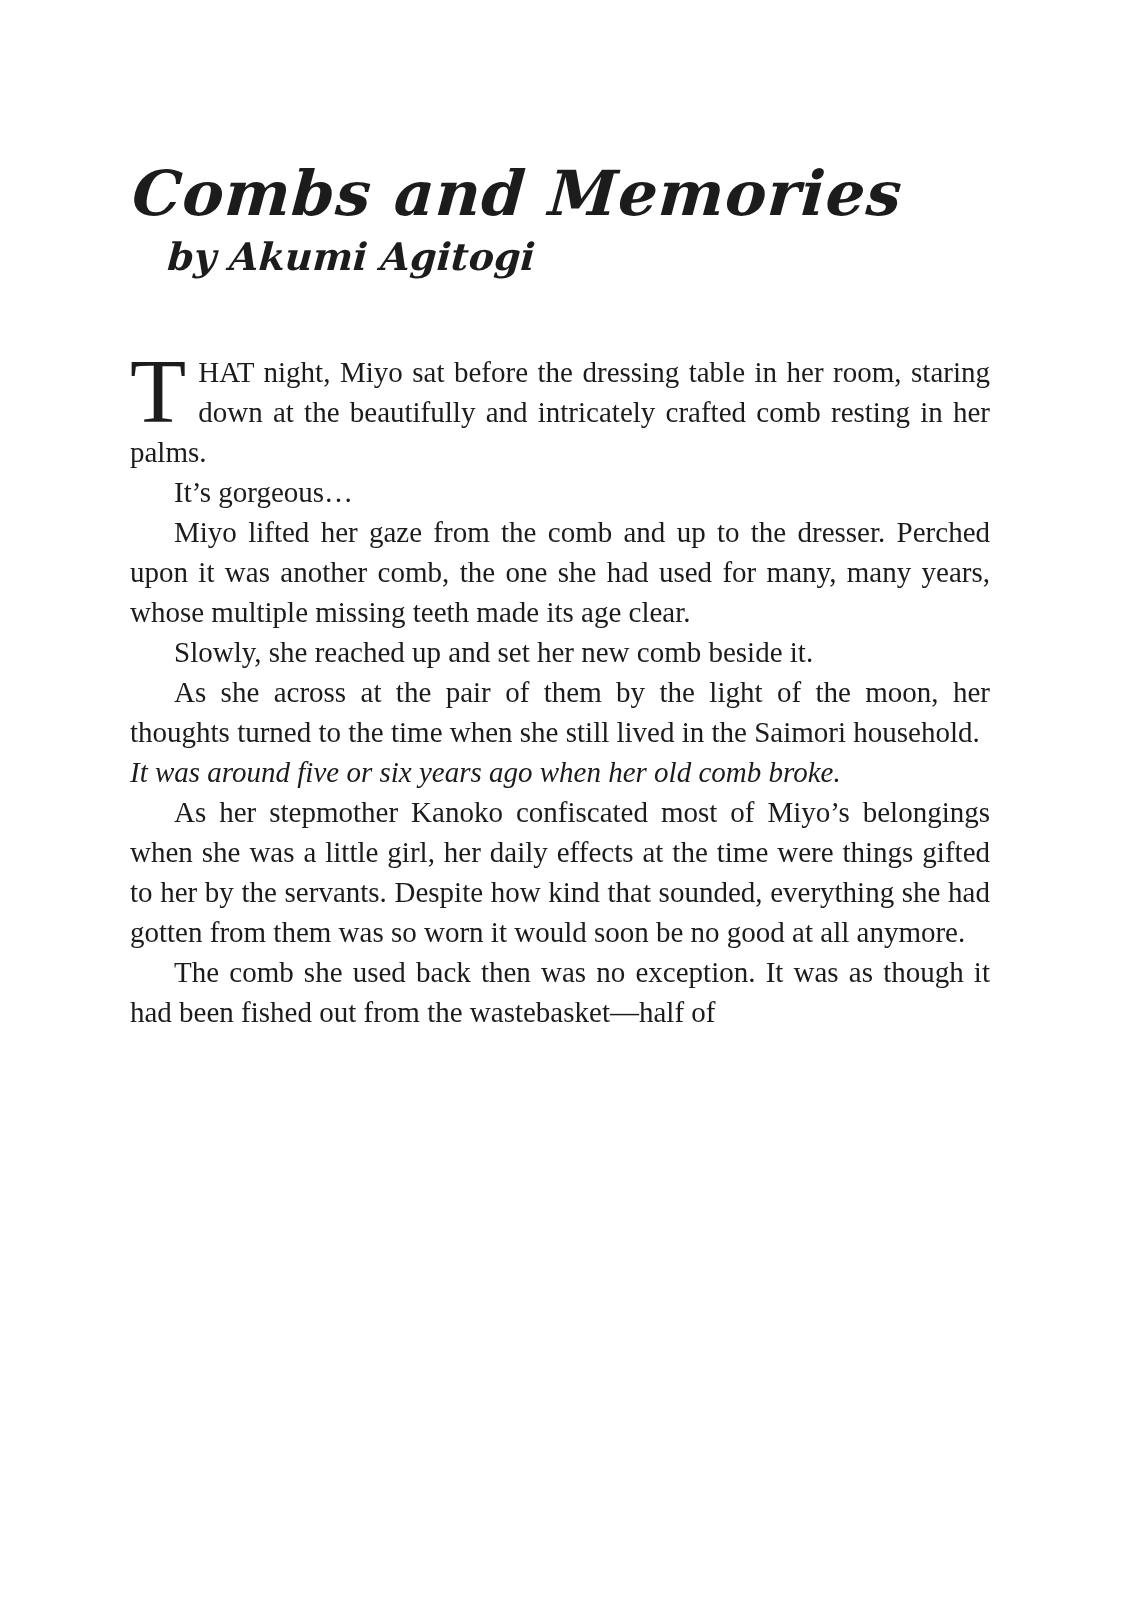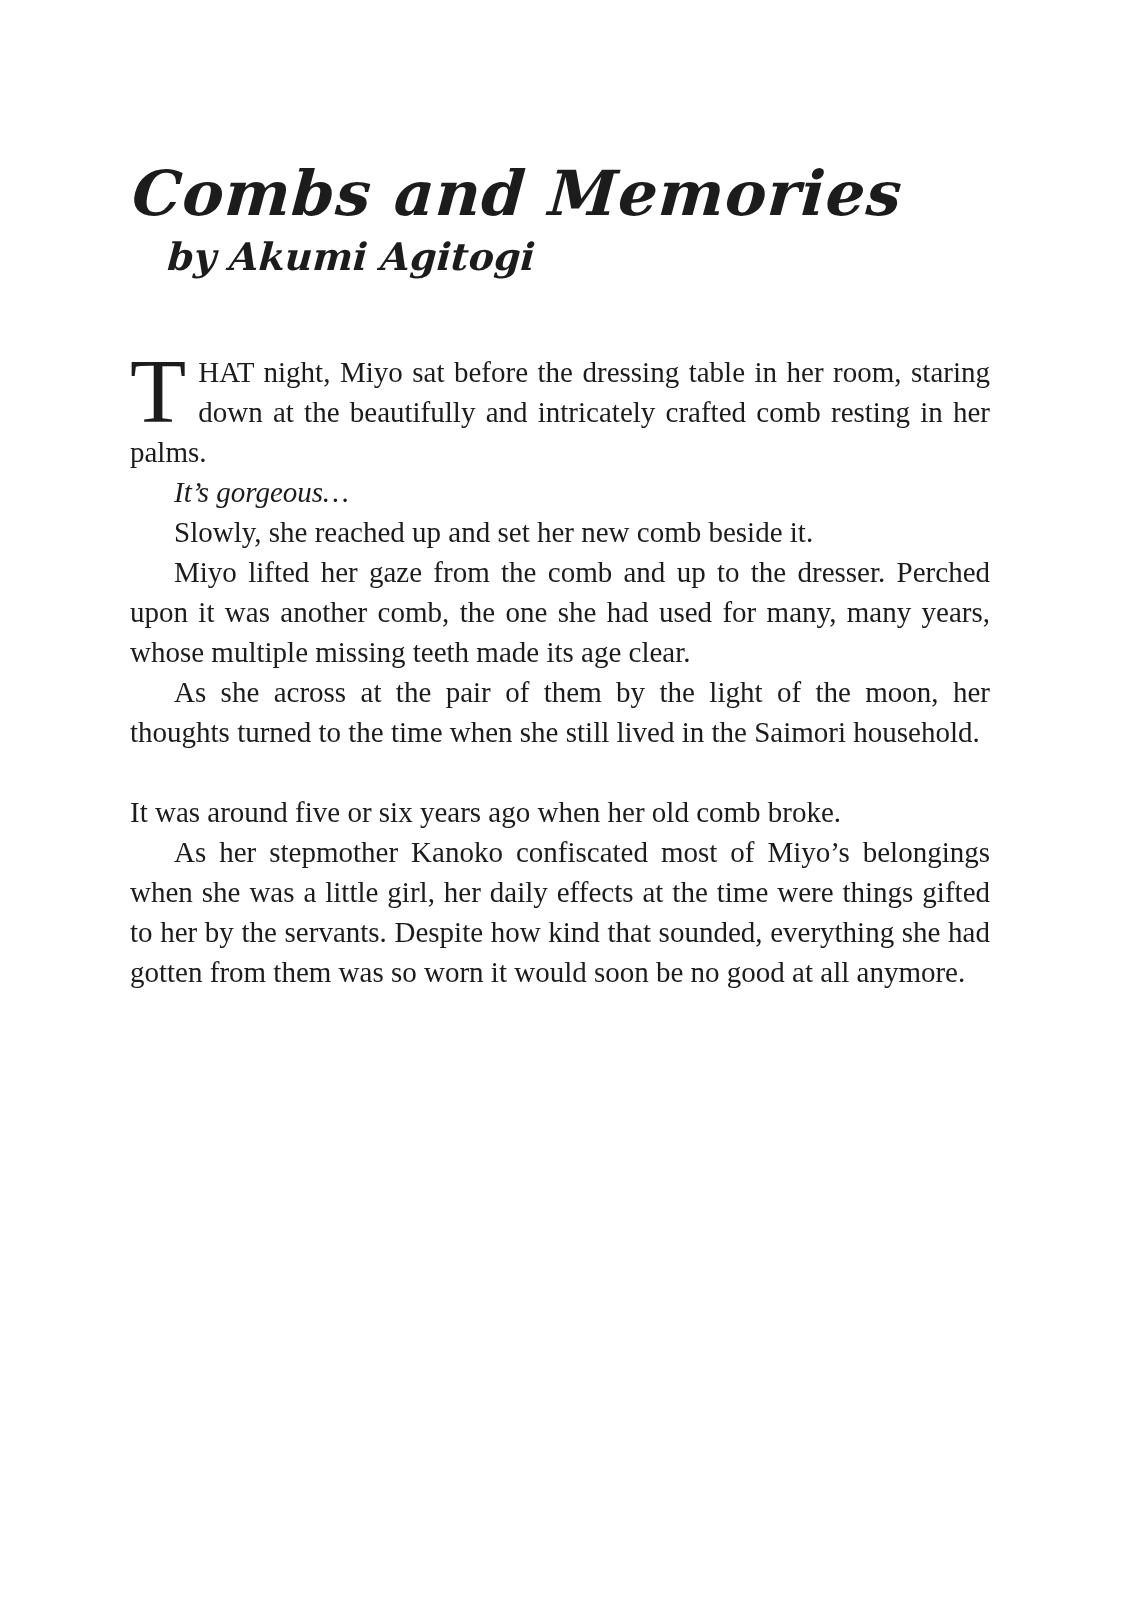--- a/index.html
+++ b/index.html
@@ -52,44 +52,44 @@
     text-align: justify;
   }
   .para {
     margin: 0;
     text-indent: 44px;
   }
   .para.dropcap {
     text-indent: 0;
   }
   .para.italic {
-    font-style: italic;
   }
   .para.section-start {
     text-indent: 0;
-    margin-top: 40px;
+    font-style: italic;
   }
   .dropcap-letter {
     float: left;
     font-size: 92px;
     line-height: 70px;
     padding: 4px 12px 0 0;
     font-family: "Liberation Serif", serif;
   }
 </style>
 </head>
 <body>
 
 <div class="page">
   <div class="content">
     <h1 class="title">Combs and Memories</h1>
     <div class="byline">by Akumi Agitogi</div>
     <div class="body-text">
         <p class="para dropcap"><span class="dropcap-letter">T</span>HAT night, Miyo sat before the dressing table in her room, staring down at the beautifully and intricately crafted comb resting in her palms.</p>
         <p class="para italic">It’s gorgeous…</p>
+        <p class="para normal">Miyo lifted her gaze from the comb and up to the dresser. Perched upon it was another comb, the one she had used for many, many years, whose multiple missing teeth made its age clear.</p>
         <p class="para normal">Slowly, she reached up and set her new comb beside it.</p>
-        <p class="para normal">Miyo lifted her gaze from the comb and up to the dresser. Perched upon it was another comb, the one she had used for many, many years, whose multiple missing teeth made its age clear.</p>
         <p class="para normal">As she across at the pair of them by the light of the moon, her thoughts turned to the time when she still lived in the Saimori household.</p>
         <p class="para section-start">It was around five or six years ago when her old comb broke.</p>
         <p class="para normal">As her stepmother Kanoko confiscated most of Miyo’s belongings when she was a little girl, her daily effects at the time were things gifted to her by the servants. Despite how kind that sounded, everything she had gotten from them was so worn it would soon be no good at all anymore.</p>
+        <p class="para normal">The comb she used back then was no exception. It was as though it had been fished out from the wastebasket—half of</p>
       </div>
   </div>
 </div>
 
 </body></html>

